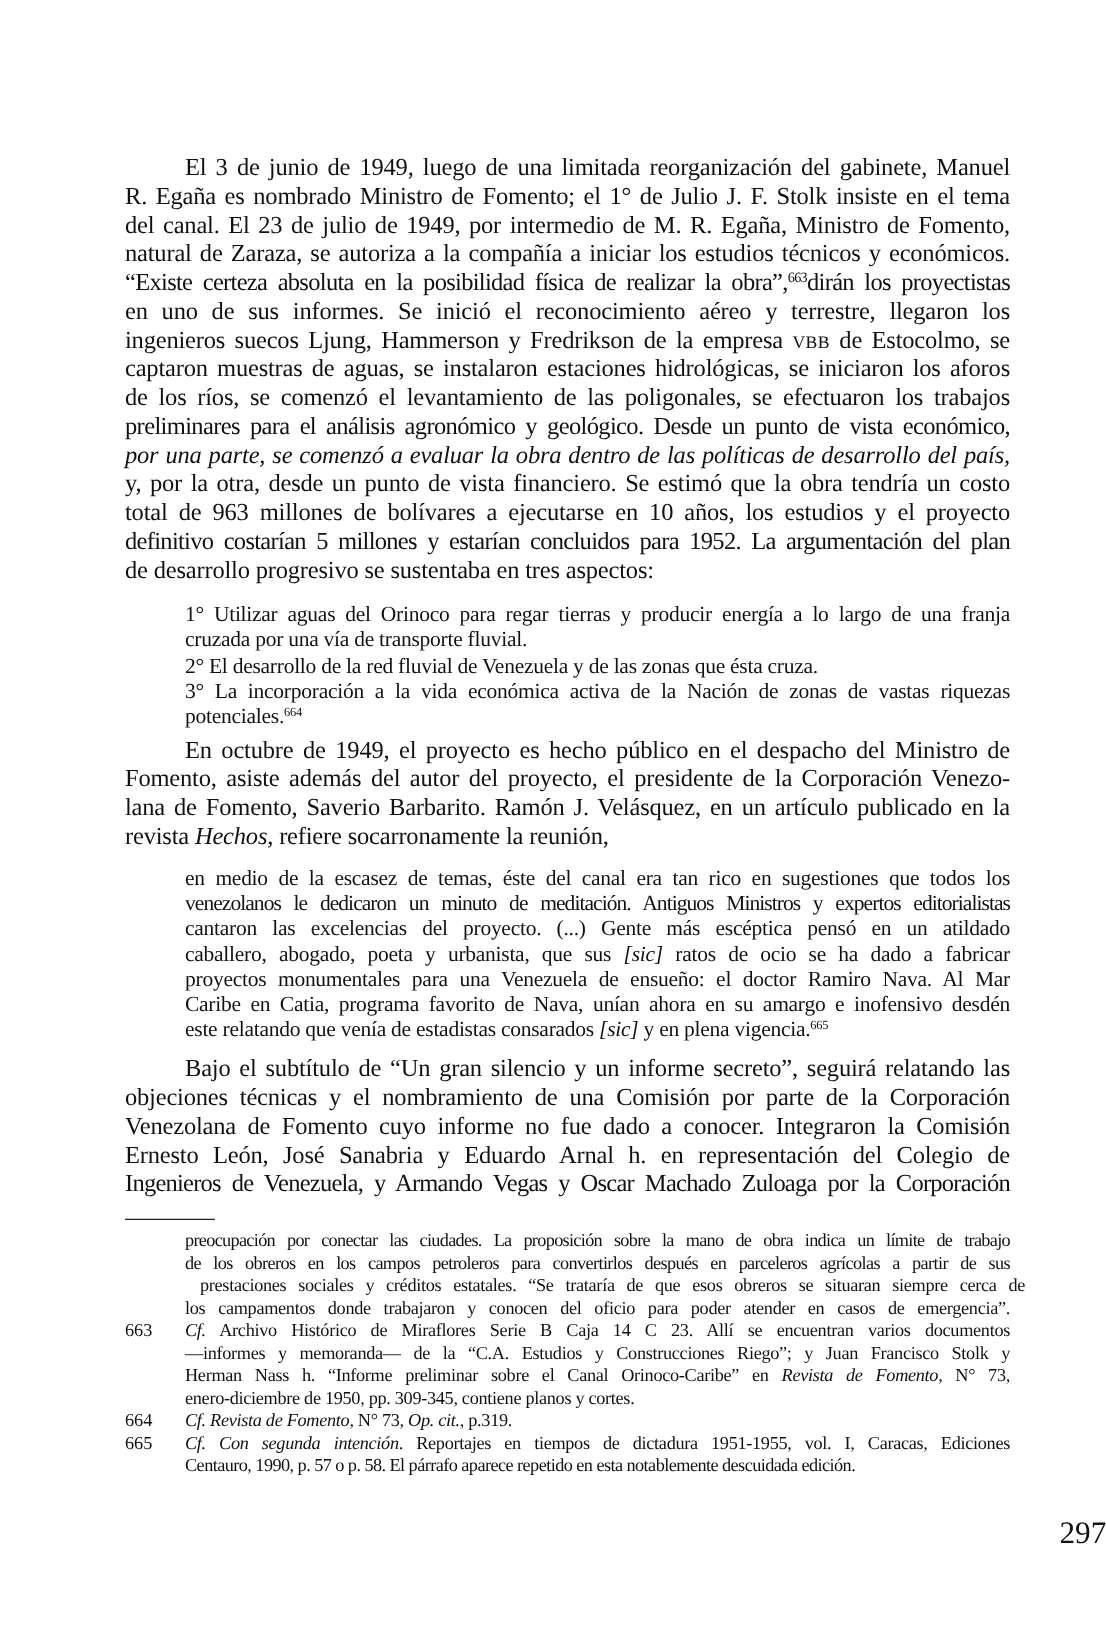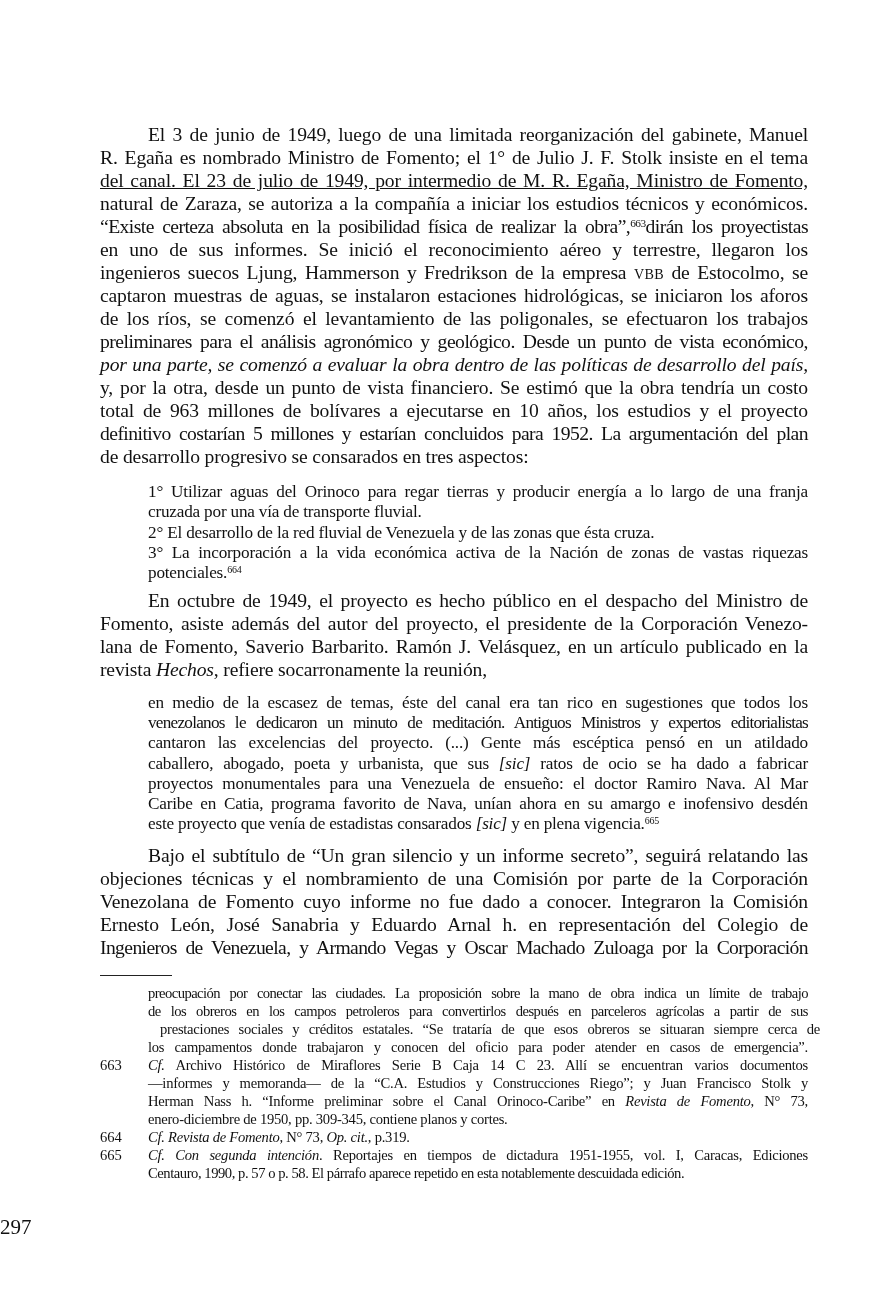--- a/index.html
+++ b/index.html
@@ -9,44 +9,44 @@
     .line { position: absolute; white-space: nowrap; text-align: justify; text-align-last: justify; }
     .line.last { text-align-last: left; }
     .body-line { font-size: 19.6px; height: 23px; line-height: 23px; letter-spacing: -0.15px; }
     .quote-line { font-size: 17.2px; height: 20px; line-height: 20px; letter-spacing: -0.2px; }
     .fn-line { font-size: 14.6px; height: 17px; line-height: 17px; letter-spacing: -0.25px; }
     .fn-num { position: absolute; font-size: 14.6px; line-height: 17px; }
     sup { font-size: 0.58em; line-height: 0; vertical-align: 0.55em; }
     .sc { font-size: 0.72em; letter-spacing: 0.3px; }
     .it { font-style: italic; }
     .rule { position: absolute; left: 100px; top: 975px; width: 72px; height: 1px; background: #222; }
-    .page-number { position: absolute; left: 0; width: 885px; top: 1213px; text-align: left;
-                   font-size: 21px; line-height: 28px; }
+    .page-number { position: absolute; left: 0; width: 885px; top: 1213px; text-align: right;
+                   font-size: 25px; line-height: 28px; }
   </style>
 </head>
 <body>
 
 <div class="page">
 
   <div>
     <div class="line body-line" style="left:148px;top:123px;width:660px;">El 3 de junio de 1949, luego de una limitada reorganización del gabinete, Manuel</div>
     <div class="line body-line" style="left:100px;top:146px;width:708px;">R. Egaña es nombrado Ministro de Fomento; el 1° de Julio J. F. Stolk insiste en el tema</div>
-    <div class="line body-line" style="left:100px;top:169px;width:708px;text-decoration:underline;">del canal. El 23 de julio de 1949, por intermedio de M. R. Egaña, Ministro de Fomento,</div>
+    <div class="line body-line" style="left:100px;top:169px;width:708px;">del canal. El 23 de julio de 1949, por intermedio de M. R. Egaña, Ministro de Fomento,</div>
     <div class="line body-line" style="left:100px;top:192px;width:708px;">natural de Zaraza, se autoriza a la compañía a iniciar los estudios técnicos y económicos.</div>
     <div class="line body-line" style="left:100px;top:215px;width:708px;letter-spacing:-0.55px;"><span>“Existe certeza absoluta en la posibilidad física de realizar la obra”,</span><sup>663</sup><span>dirán los proyectistas</span></div>
     <div class="line body-line" style="left:100px;top:238px;width:708px;">en uno de sus informes. Se inició el reconocimiento aéreo y terrestre, llegaron los</div>
     <div class="line body-line" style="left:100px;top:261px;width:708px;"><span>ingenieros suecos Ljung, Hammerson y Fredrikson de la empresa</span> <span class="sc">VBB</span> <span>de Estocolmo, se</span></div>
     <div class="line body-line" style="left:100px;top:284px;width:708px;">captaron muestras de aguas, se instalaron estaciones hidrológicas, se iniciaron los aforos</div>
     <div class="line body-line" style="left:100px;top:307px;width:708px;">de los ríos, se comenzó el levantamiento de las poligonales, se efectuaron los trabajos</div>
     <div class="line body-line" style="left:100px;top:330px;width:708px;letter-spacing:-0.5px;">preliminares para el análisis agronómico y geológico. Desde un punto de vista económico,</div>
     <div class="line body-line" style="left:100px;top:353px;width:708px;font-style:italic;">por una parte, se comenzó a evaluar la obra dentro de las políticas de desarrollo del país,</div>
     <div class="line body-line" style="left:100px;top:376px;width:708px;">y, por la otra, desde un punto de vista financiero. Se estimó que la obra tendría un costo</div>
     <div class="line body-line" style="left:100px;top:399px;width:708px;">total de 963 millones de bolívares a ejecutarse en 10 años, los estudios y el proyecto</div>
     <div class="line body-line" style="left:100px;top:422px;width:708px;letter-spacing:-0.55px;">definitivo costarían 5 millones y estarían concluidos para 1952. La argumentación del plan</div>
-    <div class="line body-line last" style="left:100px;top:445px;width:708px;">de desarrollo progresivo se consarados en tres aspectos:</div>
+    <div class="line body-line last" style="left:100px;top:445px;width:708px;">de desarrollo progresivo se sustentaba en tres aspectos:</div>
   </div>
 
   <div>
     <div class="line quote-line" style="left:148px;top:482px;width:660px;">1° Utilizar aguas del Orinoco para regar tierras y producir energía a lo largo de una franja</div>
     <div class="line quote-line last" style="left:148px;top:502px;width:660px;">cruzada por una vía de transporte fluvial.</div>
     <div class="line quote-line last" style="left:148px;top:523px;width:660px;">2° El desarrollo de la red fluvial de Venezuela y de las zonas que ésta cruza.</div>
     <div class="line quote-line" style="left:148px;top:543px;width:660px;">3° La incorporación a la vida económica activa de la Nación de zonas de vastas riquezas</div>
     <div class="line quote-line last" style="left:148px;top:563px;width:660px;"><span>potenciales.</span><sup>664</sup></div>
   </div>
 
@@ -57,21 +57,21 @@
     <div class="line body-line last" style="left:100px;top:658px;width:708px;"><span>revista</span> <span class="it">Hechos</span><span>, refiere socarronamente la reunión,</span></div>
   </div>
 
   <div>
     <div class="line quote-line" style="left:148px;top:693px;width:660px;">en medio de la escasez de temas, éste del canal era tan rico en sugestiones que todos los</div>
     <div class="line quote-line" style="left:148px;top:713px;width:660px;letter-spacing:-0.75px;">venezolanos le dedicaron un minuto de meditación. Antiguos Ministros y expertos editorialistas</div>
     <div class="line quote-line" style="left:148px;top:733px;width:660px;">cantaron las excelencias del proyecto. (...) Gente más escéptica pensó en un atildado</div>
     <div class="line quote-line" style="left:148px;top:754px;width:660px;"><span>caballero, abogado, poeta y urbanista, que sus</span> <span class="it">[sic]</span> <span>ratos de ocio se ha dado a fabricar</span></div>
     <div class="line quote-line" style="left:148px;top:774px;width:660px;">proyectos monumentales para una Venezuela de ensueño: el doctor Ramiro Nava. Al Mar</div>
     <div class="line quote-line" style="left:148px;top:794px;width:660px;">Caribe en Catia, programa favorito de Nava, unían ahora en su amargo e inofensivo desdén</div>
-    <div class="line quote-line last" style="left:148px;top:814px;width:660px;"><span>este proyecto que venía de estadistas consarados</span> <span class="it">[sic]</span> <span>y en plena vigencia.</span><sup>665</sup></div>
+    <div class="line quote-line last" style="left:148px;top:814px;width:660px;"><span>este relatando que venía de estadistas consarados</span> <span class="it">[sic]</span> <span>y en plena vigencia.</span><sup>665</sup></div>
   </div>
 
   <div>
     <div class="line body-line" style="left:148px;top:844px;width:660px;">Bajo el subtítulo de “Un gran silencio y un informe secreto”, seguirá relatando las</div>
     <div class="line body-line" style="left:100px;top:867px;width:708px;">objeciones técnicas y el nombramiento de una Comisión por parte de la Corporación</div>
     <div class="line body-line" style="left:100px;top:890px;width:708px;">Venezolana de Fomento cuyo informe no fue dado a conocer. Integraron la Comisión</div>
     <div class="line body-line" style="left:100px;top:913px;width:708px;">Ernesto León, José Sanabria y Eduardo Arnal h. en representación del Colegio de</div>
     <div class="line body-line" style="left:100px;top:936px;width:708px;letter-spacing:-0.6px;">Ingenieros de Venezuela, y Armando Vegas y Oscar Machado Zuloaga por la Corporación</div>
   </div>
 

